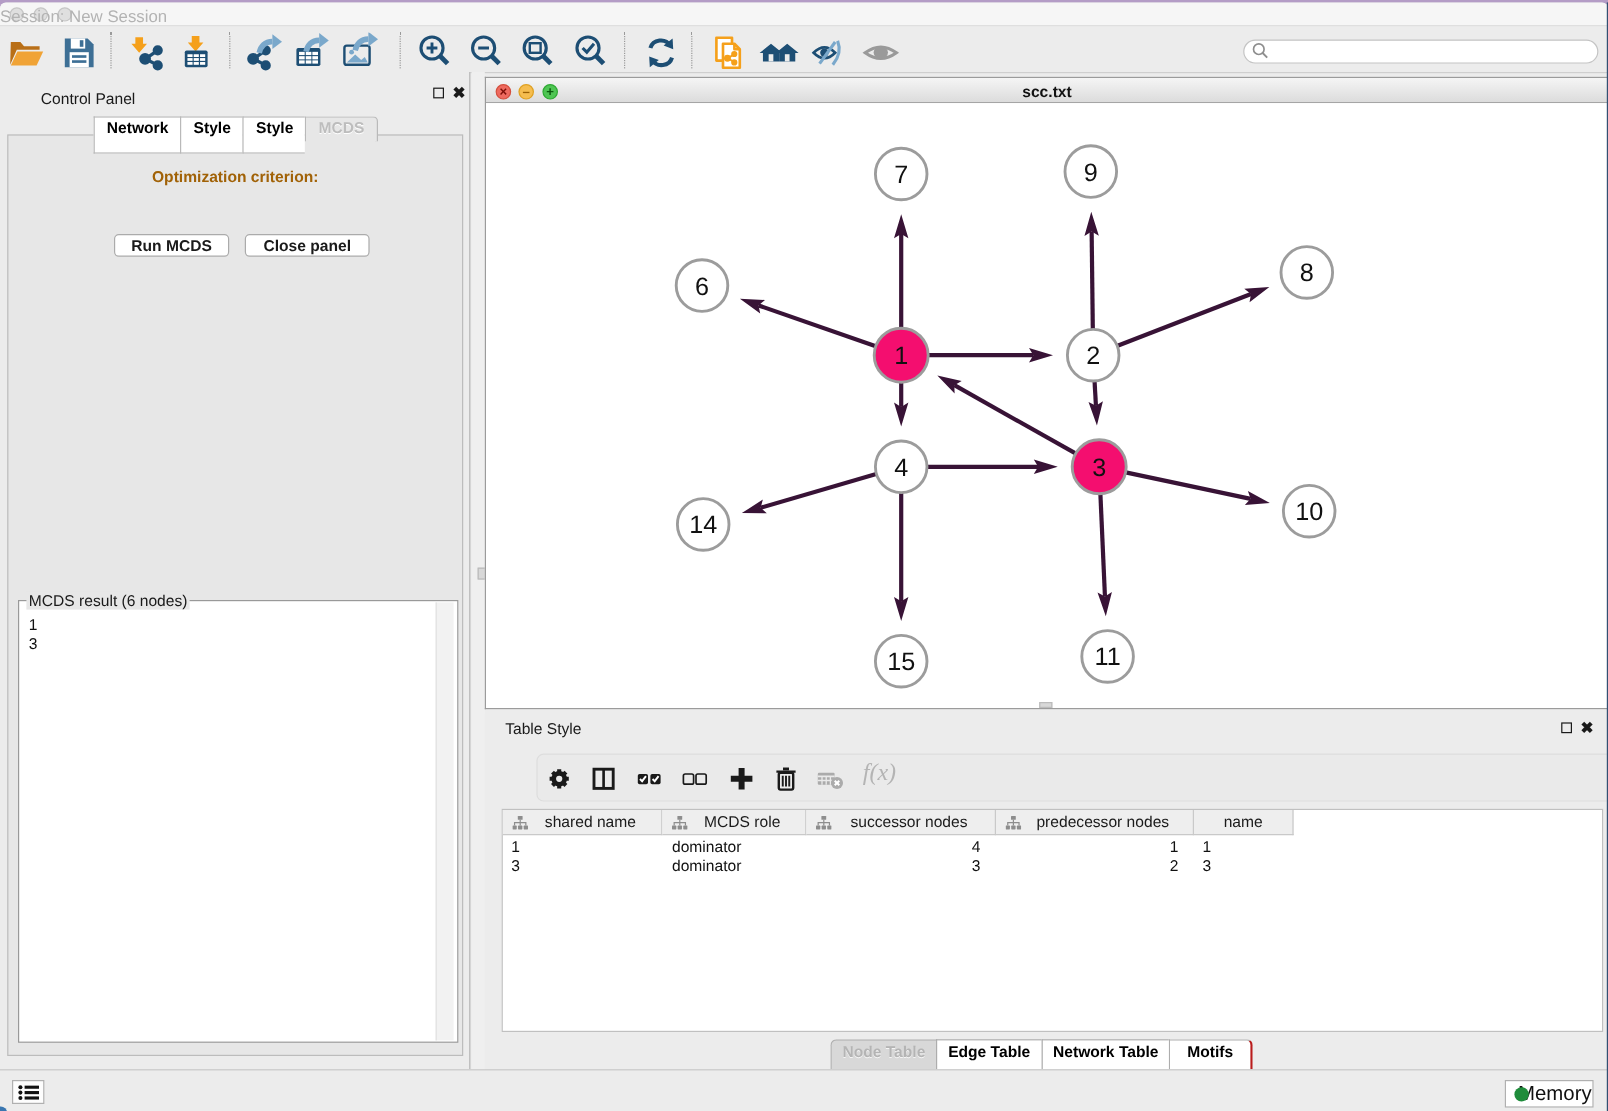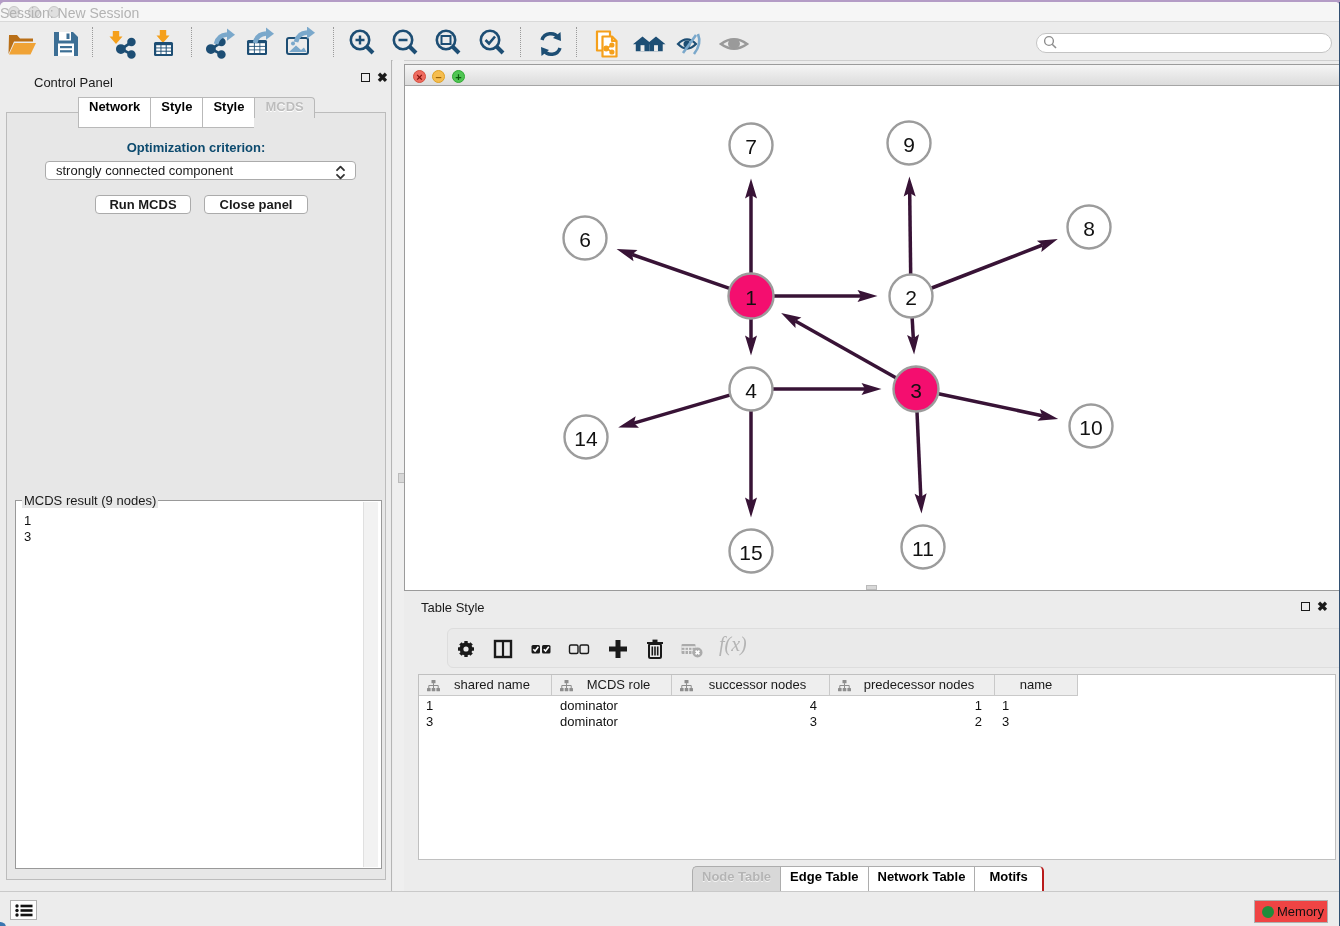--- a/index.html
+++ b/index.html
@@ -16,21 +16,21 @@
 
 #cpanel { position:absolute; left:0; top:58px; width:392px; height:831px; background:#ececec; border-right:1px solid #b5b5b5; }
 #cp-title { position:absolute; left:15px; top:15px; font-size:13px; color:#1a1a1a;margin-left:19px; }
 .maxbox { position:absolute; width:9px; height:9px; border:1.5px solid #1a1a1a; }
 .xicon { position:absolute; font-size:13px; color:#1a1a1a; font-weight:bold; }
 .tabs { position:absolute; display:flex; z-index:2; }
 .tab { font-size:13px; font-weight:bold; height:31px; line-height:18px; padding:0 10px; background:#fff; border:1px solid #b9b9b9; border-right:none; color:#000; }
 .tab:last-child { border-right:1px solid #b9b9b9; }
 .tab.sel { background:#e7e7e7; color:#bdbdbd; text-shadow:0 1px 0 #fff; border-bottom:none; height:21px; border-radius:0 4px 0 0; }
 #cp-content { position:absolute; left:6px; top:52px; width:380px; height:768px; background:#e7e7e7; border:1px solid #bcbcbc; border-top:1px solid #bcbcbc; }
-#opt-label { position:absolute; left:0; top:27px; width:100%; text-align:center; font-size:13px; font-weight:bold; color:#0c4a6e; }
+#opt-label { position:absolute; left:0; top:27px; width:100%; text-align:center; font-size:13px; font-weight:bold; color:#a16207; }
 #opt-select { position:absolute; left:38px; top:48px; width:311px; height:19px; background:#fff; border:1px solid #ababab; border-radius:4px; font-size:13px; line-height:18px; padding-left:10px; color:#1a1a1a; }
 .btn { position:absolute; height:19px; background:#fff; border:1px solid #ababab; border-radius:4px; font-size:13px; font-weight:bold; text-align:center; line-height:17px; color:#1a1a1a; }
 #fieldset { position:absolute; left:8px; top:387px; width:367px; height:369px; background:#fff; border:1px solid #999; }
 #fs-legend { position:absolute; left:6px; top:-8px; background:#e7e7e7; font-size:13px; padding:0 2px; color:#1a1a1a; }
 #fs-text { position:absolute; left:8px; top:12px; font-size:13px; line-height:16px; color:#111; }
 #fs-scroll { position:absolute; right:3px; top:1px; width:15px; height:365px; background:#f2f2f2; border-left:1px solid #e0e0e0; }
 
 #vsplit { position:absolute; left:393px; top:58px; width:11px; height:831px; background:#efefef; }
 #vgrab { position:absolute; left:398px; top:471px; width:7px; height:10px; background:#d8d8d8; border:1px solid #bbb; }
 
@@ -51,21 +51,21 @@
 .th { position:absolute; top:0; height:21px; background:#eeeeee; border-right:1px solid #c9c9c9; border-bottom:1px solid #c9c9c9; font-size:13px; text-align:center; line-height:20px; color:#1a1a1a; }
 .td { position:absolute; font-size:13px; color:#111; height:16px; line-height:16px; }
 #tp-tabs { position:absolute; left:288px; top:271px; display:flex; }
 .btab { font-size:13px; font-weight:bold; height:34px; line-height:20px; padding:0 9px; background:#fff; border:1px solid #adadad; border-right:none; }
 .btab:first-child { border-radius:5px 0 0 5px; }
 .btab:last-child { border-right:2px solid #b91c1c; border-radius:0 5px 5px 0; }
 .btab.sel { background:#d8d8d8; color:#b4b4b4; text-shadow:0 1px 0 #f5f5f5; }
 
 #statusbar { position:absolute; left:0; top:889px; width:1340px; height:35px; background:#ececec; border-top:1px solid #c9c9c9; }
 #listbtn { position:absolute; left:10px; top:8px; width:27px; height:20px; background:#fdfdfd; border:1px solid #b0b0b0; }
-#membtn { position:absolute; left:1254px; top:8px; width:74px; height:23px; background:#ef4444; border:1px solid #b0b0b0; font-size:13px; line-height:21px; padding-left:22px; color:#111; }
+#membtn { position:absolute; left:1254px; top:8px; width:74px; height:23px; background:#ffffff; border:1px solid #b0b0b0; font-size:17px; line-height:21px; padding-left:10px; color:#111; }
 #memdot { position:absolute; left:7px; top:5px; width:12px; height:12px; background:#1f8c3b; border-radius:50%; }
 #bluedot { position:absolute; left:-5px; top:922px; width:11px; height:11px; background:#3a76b0; border-radius:50%; }
 #rightedge { position:absolute; right:0; top:2px; width:1.5px; height:924px; background:#325072; }
 </style>
 </head>
 <body>
 <div id="win">
   <div id="titlebar">
     <div class="tl" style="left:8px;"></div>
     <div class="tl" style="left:28px;"></div>
@@ -213,44 +213,37 @@
     <div class="maxbox" style="left:361px; top:13px;"></div>
     <div class="xicon" style="left:377px; top:10px;">✖</div>
     <div class="tabs" style="left:78px; top:37px;">
       <div class="tab">Network</div>
         <div class="tab">Style</div>
         <div class="tab">Style</div>
         <div class="tab sel">MCDS</div>
     </div>
     <div id="cp-content">
       <div id="opt-label">Optimization criterion:</div>
-      <div id="opt-select">strongly connected component
-        <svg style="position:absolute;right:9px;top:2.5px;" width="11" height="15" viewBox="0 0 11 15">
-            <g fill="none" stroke="#333" stroke-width="1.8" stroke-linecap="round" stroke-linejoin="round">
-              <path d="M2 5.2 L5.5 1.6 L9 5.2"></path>
-              <path d="M2 9.8 L5.5 13.4 L9 9.8"></path>
-            </g>
-          </svg>
-      </div>
       <div class="btn" style="left:88px; top:82px; width:96px;">Run MCDS</div>
       <div class="btn" style="left:197px; top:82px; width:104px;">Close panel</div>
       <div id="fieldset">
-        <div id="fs-legend">MCDS result (9 nodes)</div>
+        <div id="fs-legend">MCDS result (6 nodes)</div>
         <div id="fs-text">1<br>3</div>
         <div id="fs-scroll"></div>
       </div>
     </div>
   </div>
   <div id="vsplit"></div>
   <div id="vgrab"></div>
   <div id="netwin">
     <div id="net-titlebar">
       <div class="mtl" style="left:8px; background:#ee6a5f; border:1px solid #d4503f; color:#7e0f08;">×</div>
       <div class="mtl" style="left:27px; background:#f5bd4f; border:1px solid #dfa123; color:#9a6003;">–</div>
       <div class="mtl" style="left:47px; background:#4fc553; border:1px solid #2fa933; color:#0b5b0e;">+</div>
+      <div id="net-title">scc.txt</div>
     </div>
     <div id="net-canvas">
       <svg id="graph" width="934" height="504" viewBox="0 0 934 504">
       <line x1="346.0" y1="189.5" x2="346.0" y2="108.9"></line>
       <path d="M346.0 92.5 L352.0 112.5 L346.0 108.9 L340.0 112.5 Z" class="ah"></path>
       <line x1="326.6" y1="203.2" x2="227.1" y2="168.5"></line>
       <path d="M211.6 163.0 L232.5 164.0 L227.1 168.5 L228.5 175.3 Z" class="ah"></path>
       <line x1="366.5" y1="210.0" x2="456.1" y2="210.0"></line>
       <path d="M472.5 210.0 L452.5 216.0 L456.1 210.0 L452.5 204.0 Z" class="ah"></path>
       <line x1="346.0" y1="230.5" x2="346.0" y2="253.1"></line>

